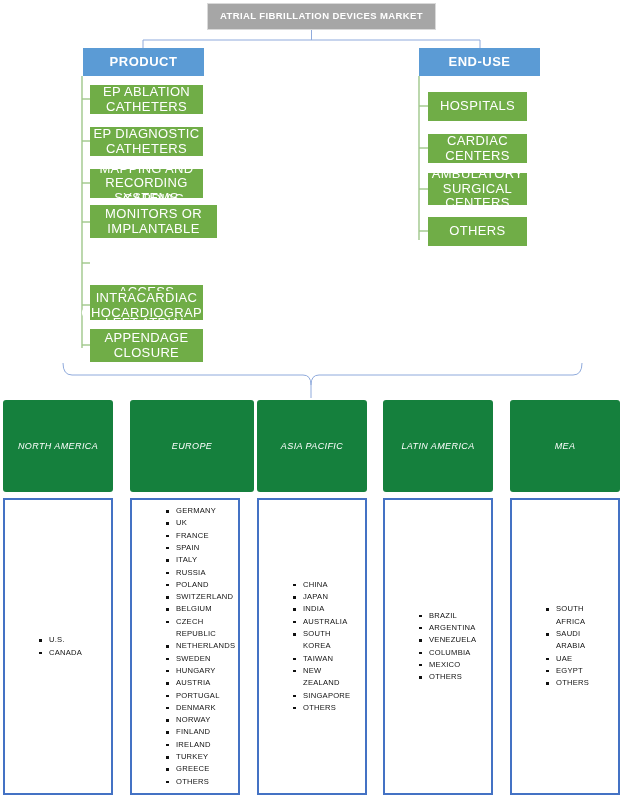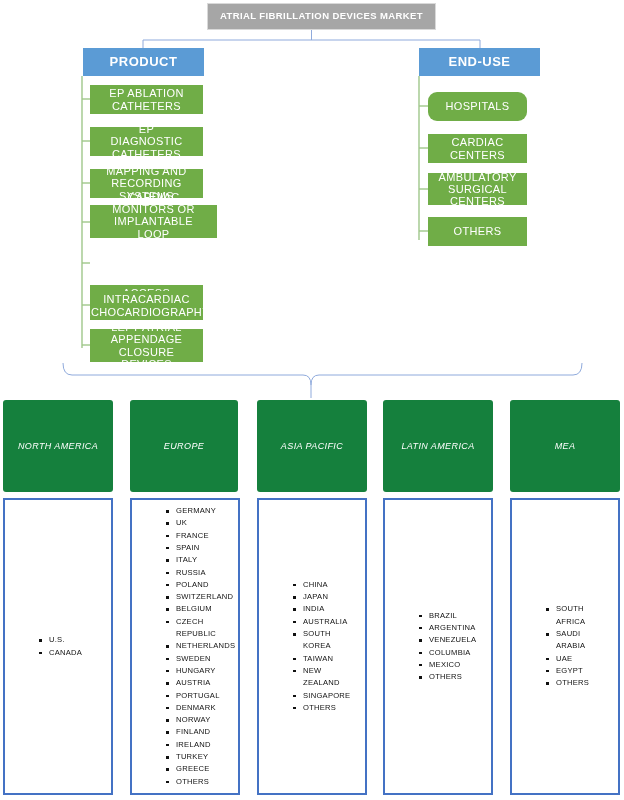--- a/index.html
+++ b/index.html
@@ -41,23 +41,23 @@
 
   .cat-box {
     background: #5b9bd5;
     font-size: 13px;
     font-weight: bold;
     letter-spacing: 0.5px;
   }
 
   .leaf-box {
     background: #70ad47;
-    font-size: 11px;
+    font-size: 13px;
     letter-spacing: 0.35px;
-    padding: 0 14px;
+    padding: 0 2px;
   }
 
   .region-box {
     background: #15803d;
     border-radius: 3px;
     font-size: 9px;
     letter-spacing: 0.4px;
     font-style: italic;
   }
 
@@ -140,27 +140,27 @@
   <div class="box cat-box" style="left:419px; top:48px; width:121px; height:28px;">END-USE</div>
 
   <div class="box leaf-box" style="left:90px; top:85px; width:113px; height:29px;">EP ABLATION CATHETERS</div>
   <div class="box leaf-box" style="left:90px; top:127px; width:113px; height:29px;">EP DIAGNOSTIC CATHETERS</div>
   <div class="box leaf-box" style="left:90px; top:169px; width:113px; height:29px;">MAPPING AND RECORDING SYSTEMS</div>
   <div class="box leaf-box" style="left:90px; top:205px; width:127px; height:33px;">CARDIAC MONITORS OR IMPLANTABLE LOOP RECORDER</div>
   <div class="box leaf-box" style="left:90px; top:249px; width:113px; height:29px;margin-top:36px;">ACCESS DEVICES</div>
   <div class="box leaf-box" style="left:90px; top:291px; width:113px; height:29px;">INTRACARDIAC ECHOCARDIOGRAPHY</div>
   <div class="box leaf-box" style="left:90px; top:329px; width:113px; height:33px;">LEFT ATRIAL APPENDAGE CLOSURE DEVICES</div>
 
-  <div class="box leaf-box" style="left:428px; top:92px; width:99px; height:29px;border-radius:9px;">HOSPITALS</div>
+  <div class="box leaf-box" style="left:428px; top:92px; width:99px; height:29px;">HOSPITALS</div>
   <div class="box leaf-box" style="left:428px; top:134px; width:99px; height:29px;">CARDIAC CENTERS</div>
   <div class="box leaf-box" style="left:428px; top:173px; width:99px; height:32px;">AMBULATORY SURGICAL CENTERS</div>
   <div class="box leaf-box" style="left:428px; top:217px; width:99px; height:29px;">OTHERS</div>
 
   <div class="box region-box" style="left:3px; top:400px; width:110px; height:92px;">NORTH AMERICA</div>
-  <div class="box region-box" style="left:130px; top:400px; width:108px; height:92px;">EUROPE</div>
+  <div class="box region-box" style="left:130px; top:400px; width:124px; height:92px;">EUROPE</div>
   <div class="box region-box" style="left:257px; top:400px; width:110px; height:92px;">ASIA PACIFIC</div>
   <div class="box region-box" style="left:383px; top:400px; width:110px; height:92px;">LATIN AMERICA</div>
   <div class="box region-box" style="left:510px; top:400px; width:110px; height:92px;">MEA</div>
 
   <div class="list-box" style="left:3px; top:498px; width:110px; height:297px;">
     <ul>
         <li>U.S.</li>
         <li>CANADA</li>
       </ul>
   </div>

